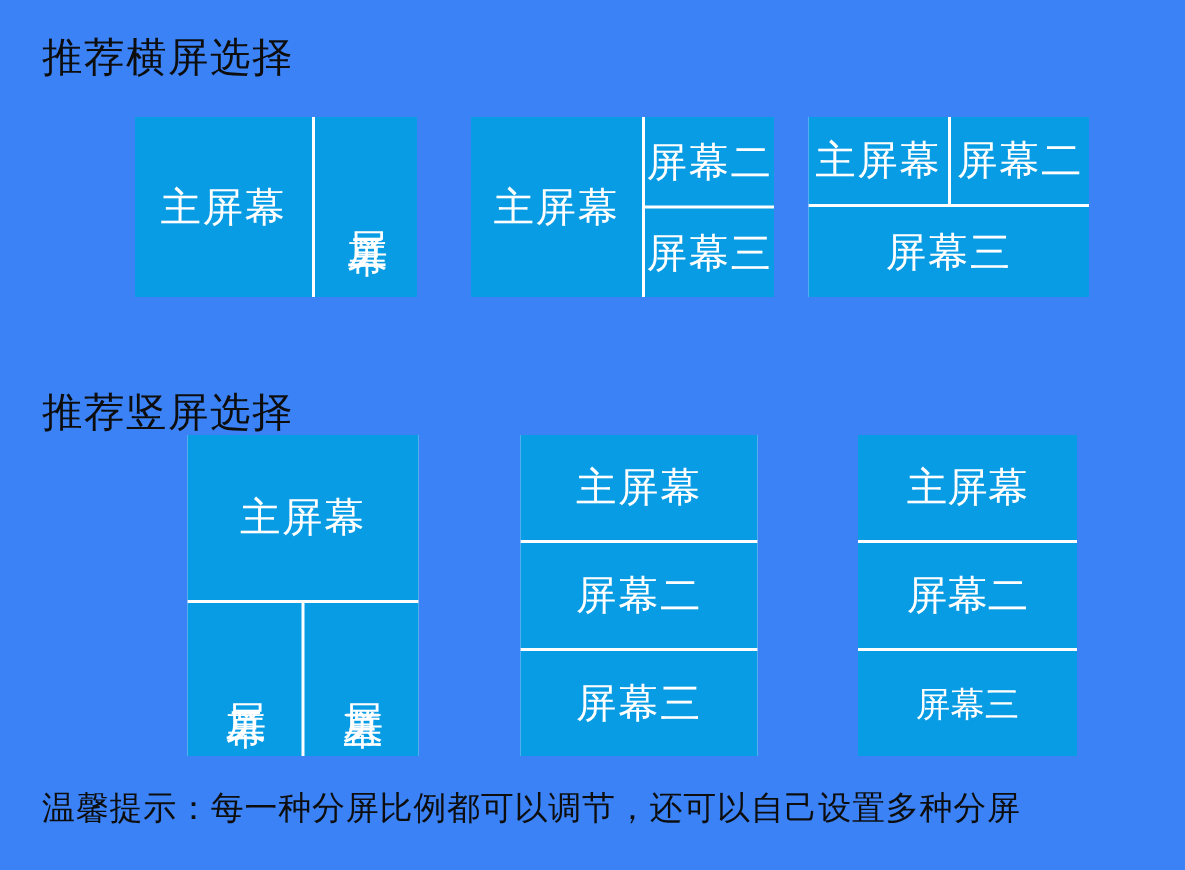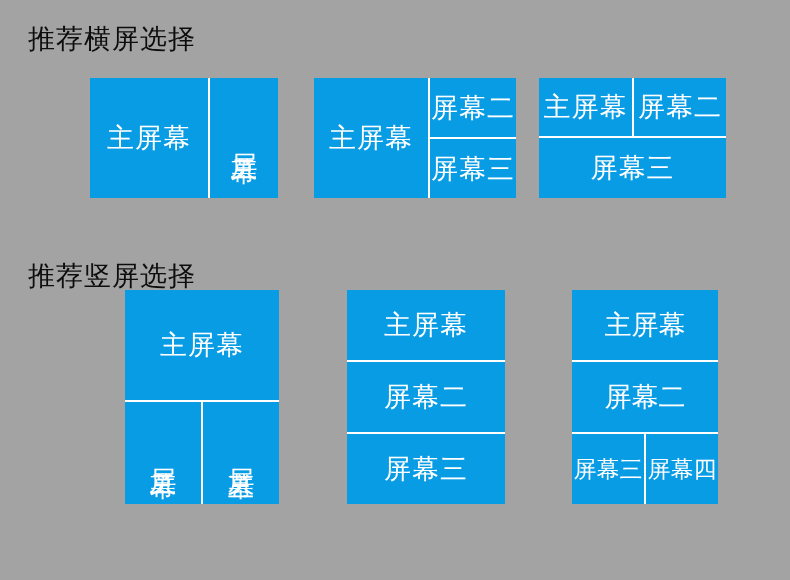--- a/index.html
+++ b/index.html
@@ -4,21 +4,21 @@
 <style>
   html, body {
     margin: 0;
     padding: 0;
     background: #ffffff;
   }
   .canvas {
     position: relative;
     width: 790px;
     height: 580px;
-    background: #a3a3a3;
+    background: #3b82f6;
     overflow: hidden;
     font-family: "DejaVu Sans", "Liberation Sans", sans-serif;
   }
   .section-title {
     position: absolute;
     left: 28px;
     margin: 0;
     font-size: 27px;
     line-height: 30px;
     font-weight: 500;
@@ -178,20 +178,18 @@
     <div class="cell c-main">
       <span class="lbl">主屏幕</span>
     </div>
     <div class="cell c-second">
       <span class="lbl">屏幕二</span>
     </div>
     <div class="stack botrow gap2">
       <div class="cell">
         <span class="lbl">屏幕三</span>
       </div>
-      <div class="cell">
-        <span class="lbl">屏幕四</span>
-      </div>
     </div>
   </div>
 
+  <p class="footer-tip">温馨提示：每一种分屏比例都可以调节，还可以自己设置多种分屏</p>
 
 </div>
 
 </body></html>

